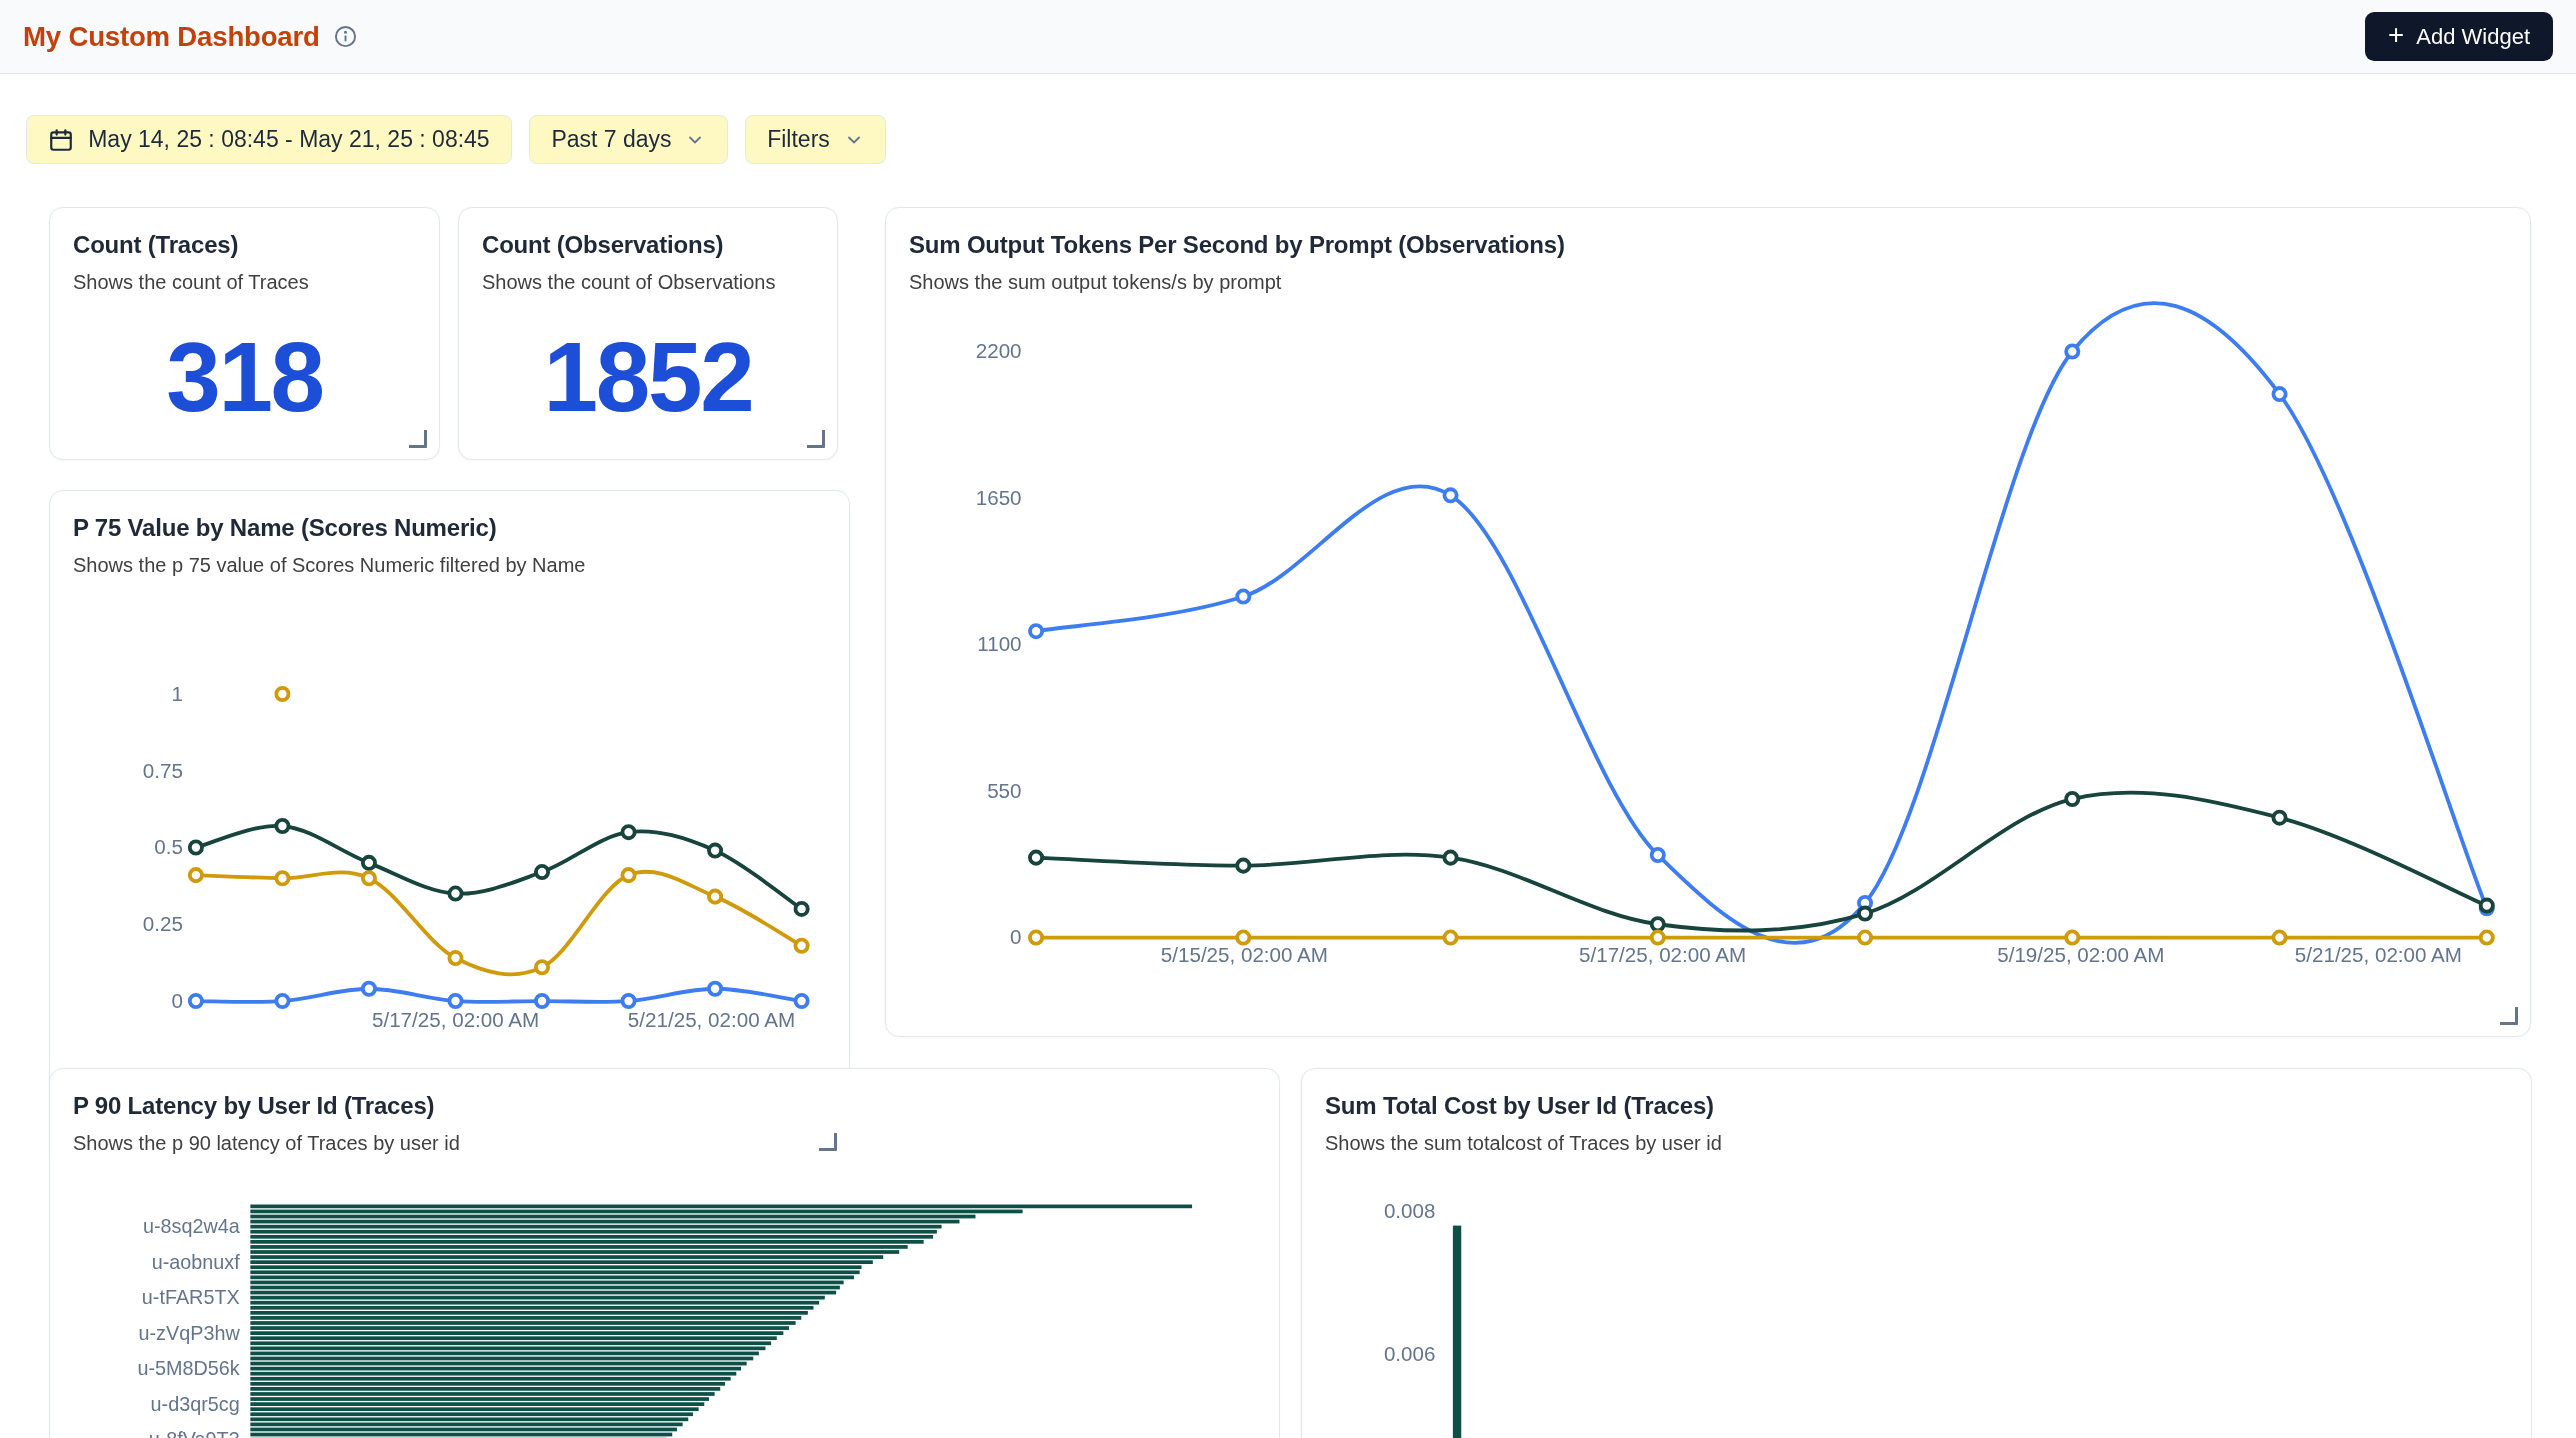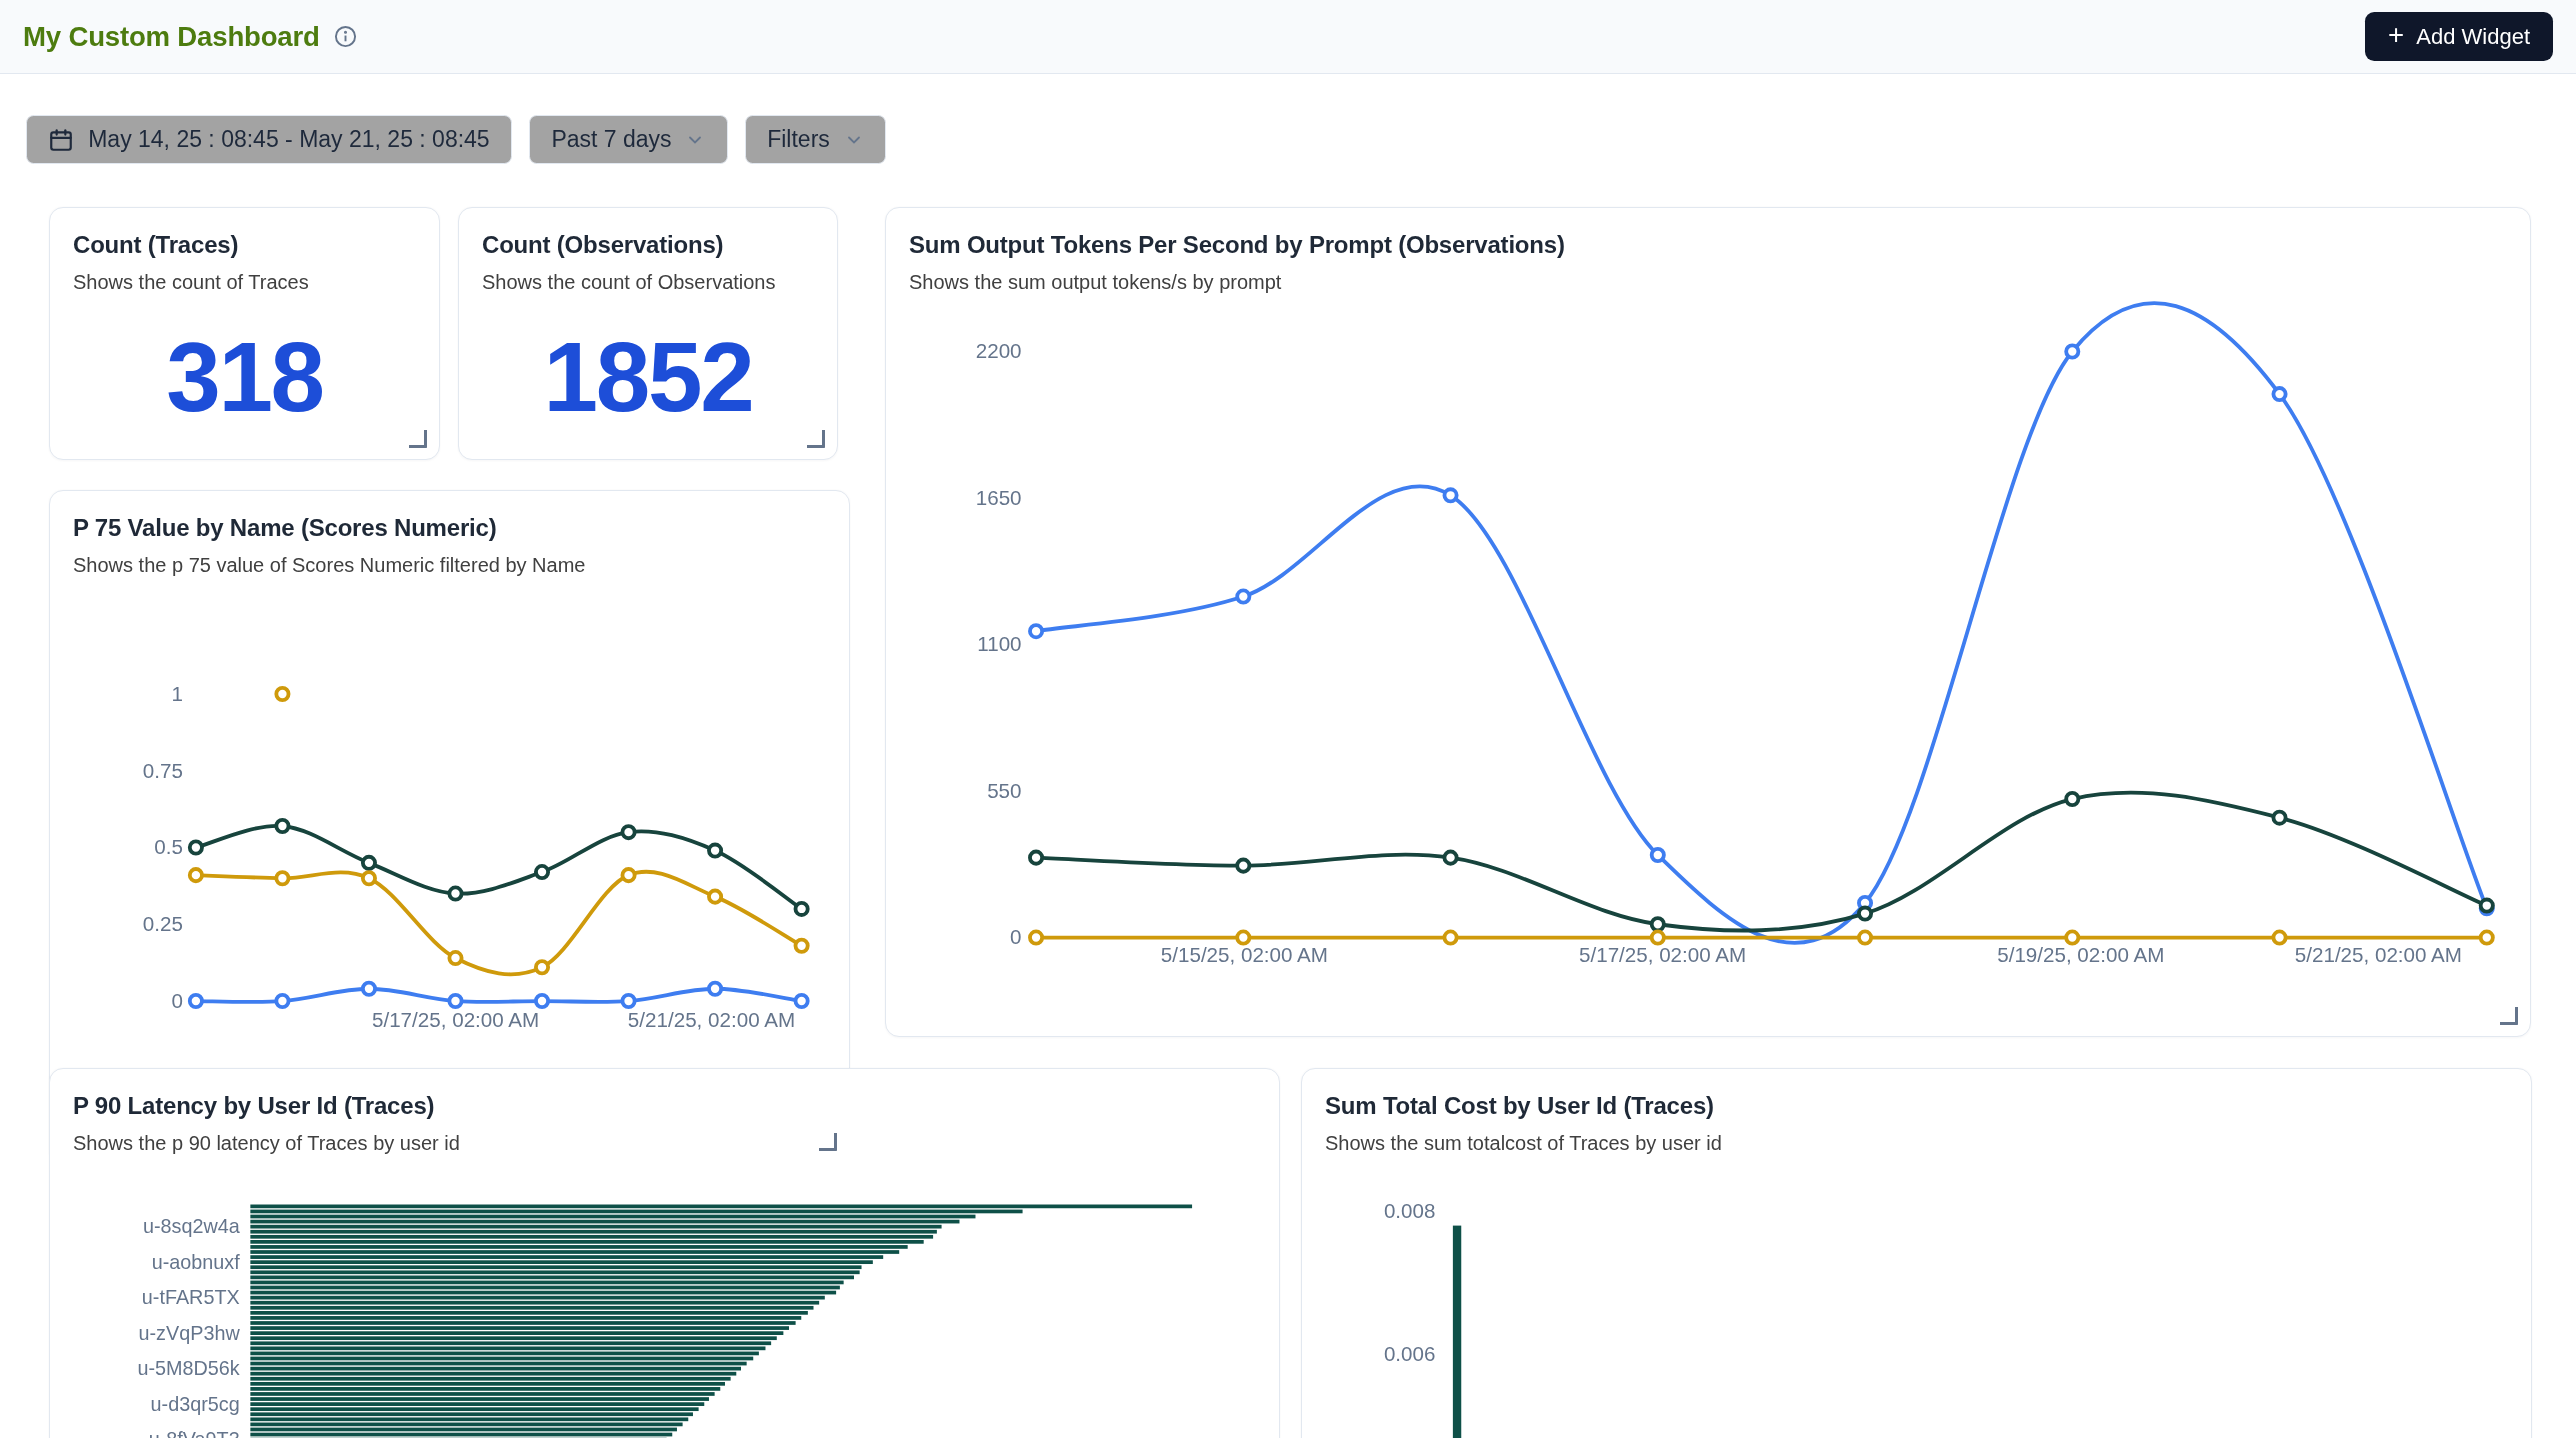--- a/index.html
+++ b/index.html
@@ -7,32 +7,32 @@
     width:2576px;height:1439px;overflow:hidden;background:#ffffff;
     font-family:"Liberation Sans", sans-serif;color:#1f2937;position:relative;
   }
   
   .topbar{
     height:74px;background:#f8fafc;border-bottom:1.5px solid #e2e8f0;
     display:flex;align-items:center;justify-content:space-between;
     padding:0 23px;box-sizing:border-box;
   }
   .title-wrap{display:flex;align-items:center;gap:13.8px;}
-  .page-title{font-size:27.6px;font-weight:700;color:#4d7c0f;margin:0;letter-spacing:-0.2px;}
+  .page-title{font-size:27.6px;font-weight:700;color:#c2410c;margin:0;letter-spacing:-0.2px;}
   .info-btn{display:flex;align-items:center;border:none;background:transparent;padding:0;cursor:pointer;}
   .btn-dark{
     display:flex;align-items:center;gap:12.2px;background:#0f172a;color:#fff;
     border:none;border-radius:9.2px;height:49px;padding:0 23px;
     font-size:22px;font-weight:500;font-family:inherit;cursor:pointer;
   }
   .plus-glyph{font-size:27.6px;font-weight:400;line-height:1;margin-top:-3.1px;}
   
   .toolbar{position:absolute;top:115px;left:26px;display:flex;gap:17px;}
   .ctrl{
-    display:flex;align-items:center;gap:13.8px;height:49px;background:#a3a3a3;
+    display:flex;align-items:center;gap:13.8px;height:49px;background:#fef9c3;
     border:1.5px solid #e2e8f0;border-radius:7.7px;padding:0 21.4px;box-sizing:border-box;
     font-size:23px;font-weight:500;color:#1e293b;font-family:inherit;cursor:pointer;
   }
   .chev{margin-top:1.5px;}
   
   .card{
     position:absolute;background:#fff;border:1.5px solid #e2e8f0;border-radius:14px;
     box-sizing:border-box;overflow:hidden;box-shadow:0 0.8px 2.3px rgba(15,23,42,.04);
   }
   .card h2{margin:23px 23px 0;font-size:24px;font-weight:600;color:#1f2937;position:relative;z-index:2;letter-spacing:-0.2px;}

